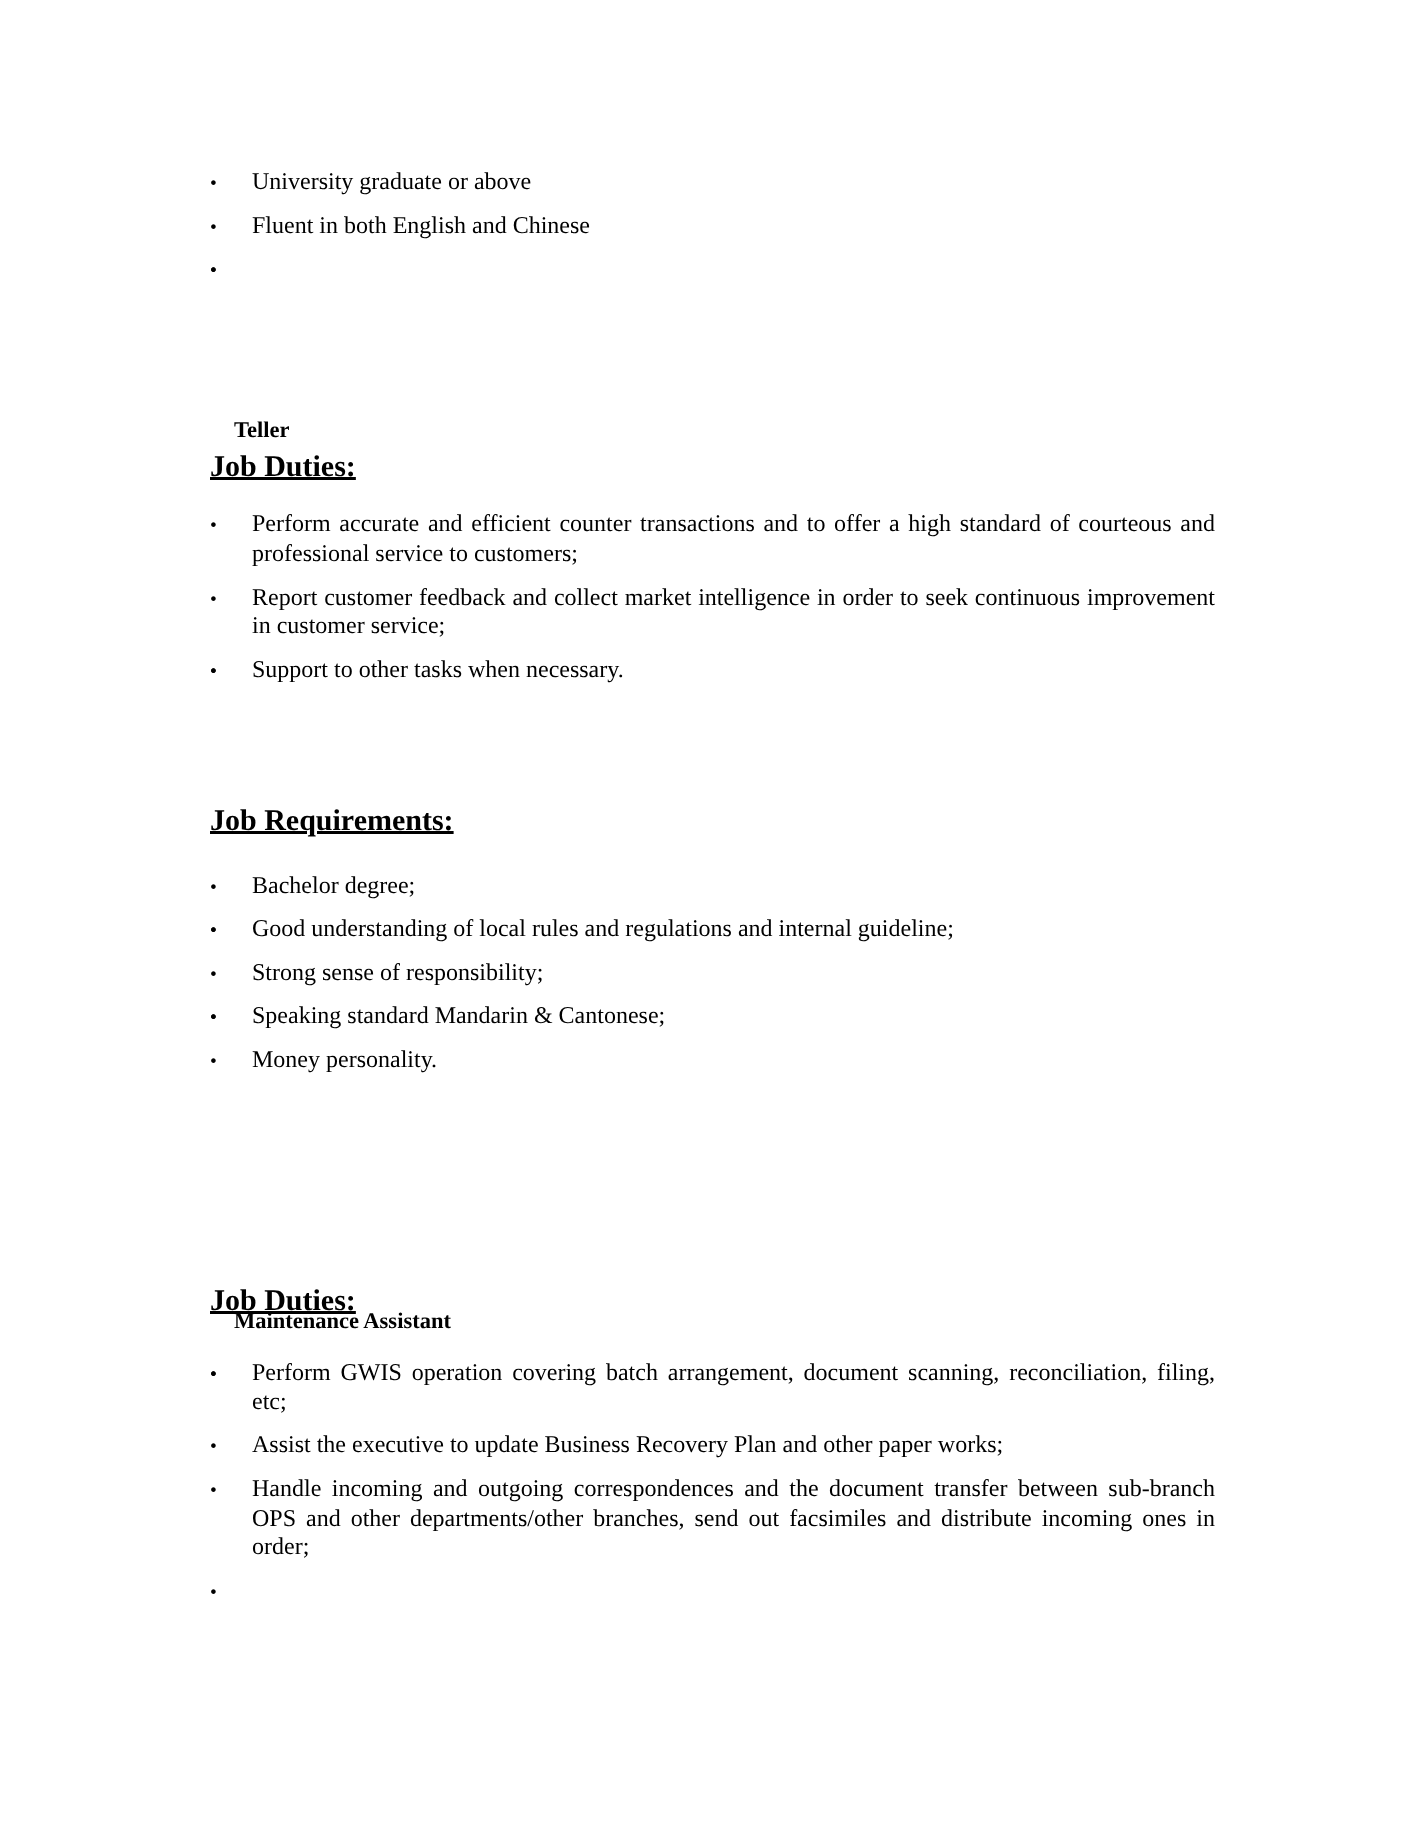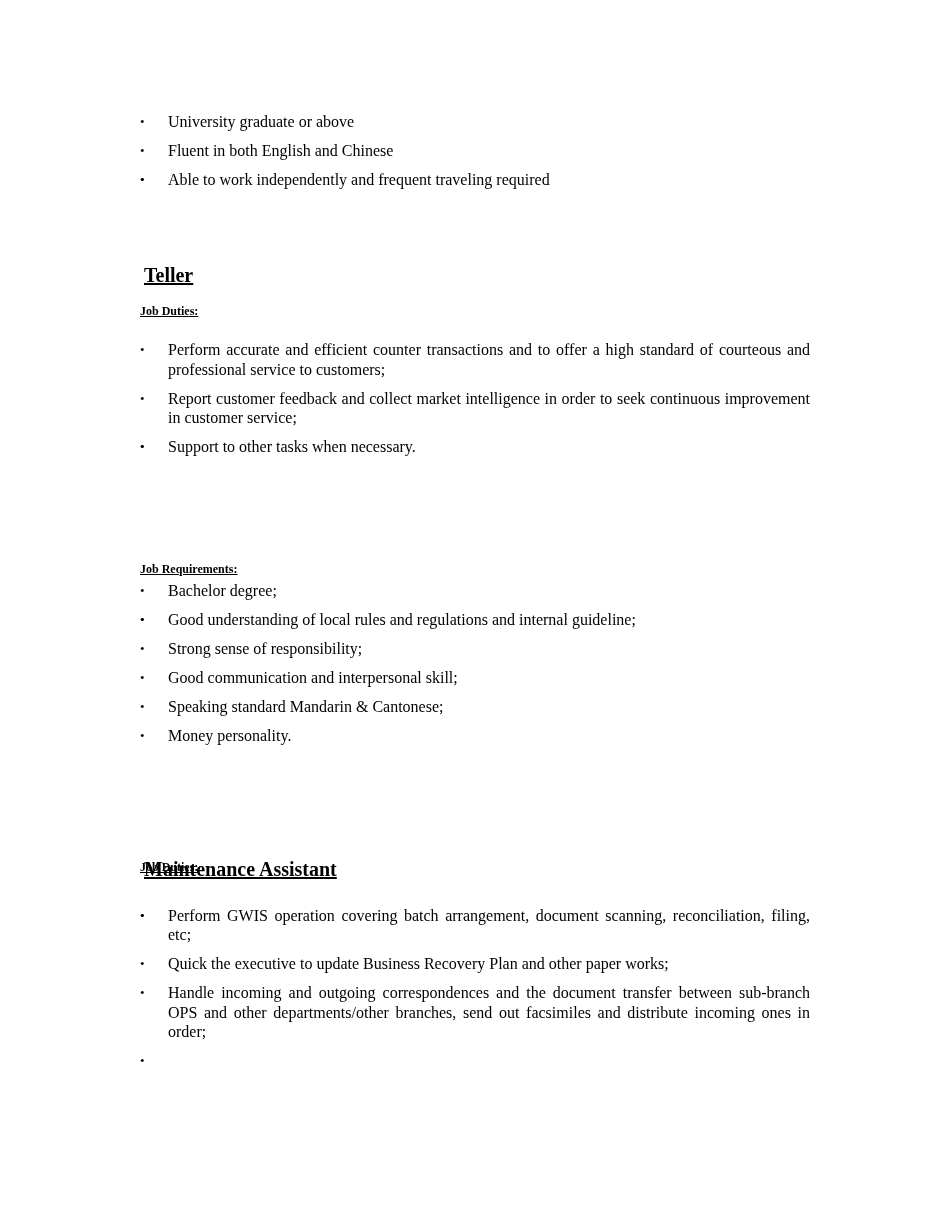--- a/index.html
+++ b/index.html
@@ -35,29 +35,28 @@
       margin-bottom: 9.5px;
     }
     ul.bullets li .bullet {
       position: absolute;
       left: 0;
       top: 0;
       font-size: 13px;
       line-height: 19.5px;
     }
     h2.section-title {
-      font-size: 20px;
+      font-size: 15px;
       font-weight: bold;
-      margin: 4px;
+      margin: 16px;
       line-height: 24px;
       position: absolute;
-      text-decoration: underline;
     }
     .subhead {
-      font-size: 12px;
+      font-size: 20px;
       font-weight: bold;
       text-decoration: underline;
       margin: 0;
       line-height: 19px;
       position: absolute;
     }
     .block {
       position: absolute;
       left: 0;
       width: 670px;
@@ -66,56 +65,56 @@
 </head>
 <body>
 
 <div class="page">
 
   <div class="block" style="top:112px;">
     <ul class="bullets">
       <li><span class="bullet">•</span><span>University graduate or above</span></li>
       <li><span class="bullet">•</span><span>Fluent in both English and Chinese</span></li>
       <li><span class="bullet">•</span></li>
-      <li><span class="bullet">•</span><span>Able to work independently and frequent traveling required</span></li>
+      <li><span class="bullet">•</span></li>
     </ul>
   </div>
 
   <h2 class="section-title" style="top:259px;">Teller</h2>
   <p class="subhead" style="top:302px;">Job Duties:</p>
 
   <div class="block" style="top:340px;">
     <ul class="bullets">
       <li><span class="bullet">•</span><span>Perform accurate and efficient counter transactions and to offer a high standard of courteous and professional service to customers;</span></li>
       <li><span class="bullet">•</span><span>Report customer feedback and collect market intelligence in order to seek continuous improvement in customer service;</span></li>
       <li><span class="bullet">•</span></li>
       <li><span class="bullet">•</span><span>Support to other tasks when necessary.</span></li>
     </ul>
   </div>
 
-  <p class="subhead" style="top:560px;">Job Requirements:</p>
+  <p class="subhead" style="top:538px;">Job Requirements:</p>
 
   <div class="block" style="top:581px;">
     <ul class="bullets">
       <li><span class="bullet">•</span><span>Bachelor degree;</span></li>
       <li><span class="bullet">•</span></li>
       <li><span class="bullet">•</span><span>Good understanding of local rules and regulations and internal guideline;</span></li>
       <li><span class="bullet">•</span><span>Strong sense of responsibility;</span></li>
-      <li><span class="bullet">•</span><span>Good communication and interpersonal skill;</span></li>
+      <li><span class="bullet">•</span></li>
       <li><span class="bullet">•</span><span>Speaking standard Mandarin &amp; Cantonese;</span></li>
       <li><span class="bullet">•</span><span>Money personality.</span></li>
     </ul>
   </div>
 
   <h2 class="section-title" style="top:853px;">Maintenance Assistant</h2>
   <p class="subhead" style="top:858px;">Job Duties:</p>
 
   <div class="block" style="top:896px;">
     <ul class="bullets">
       <li><span class="bullet">•</span></li>
       <li><span class="bullet">•</span><span>Perform GWIS operation covering batch arrangement, document scanning, reconciliation, filing, etc;</span></li>
-      <li><span class="bullet">•</span><span>Quick the executive to update Business Recovery Plan and other paper works;</span></li>
+      <li><span class="bullet">•</span><span>Assist the executive to update Business Recovery Plan and other paper works;</span></li>
       <li><span class="bullet">•</span><span>Handle incoming and outgoing correspondences and the document transfer between sub-branch OPS and other departments/other branches, send out facsimiles and distribute incoming ones in order;</span></li>
       <li><span class="bullet">•</span></li>
     </ul>
   </div>
 
 </div>
 
 </body></html>

